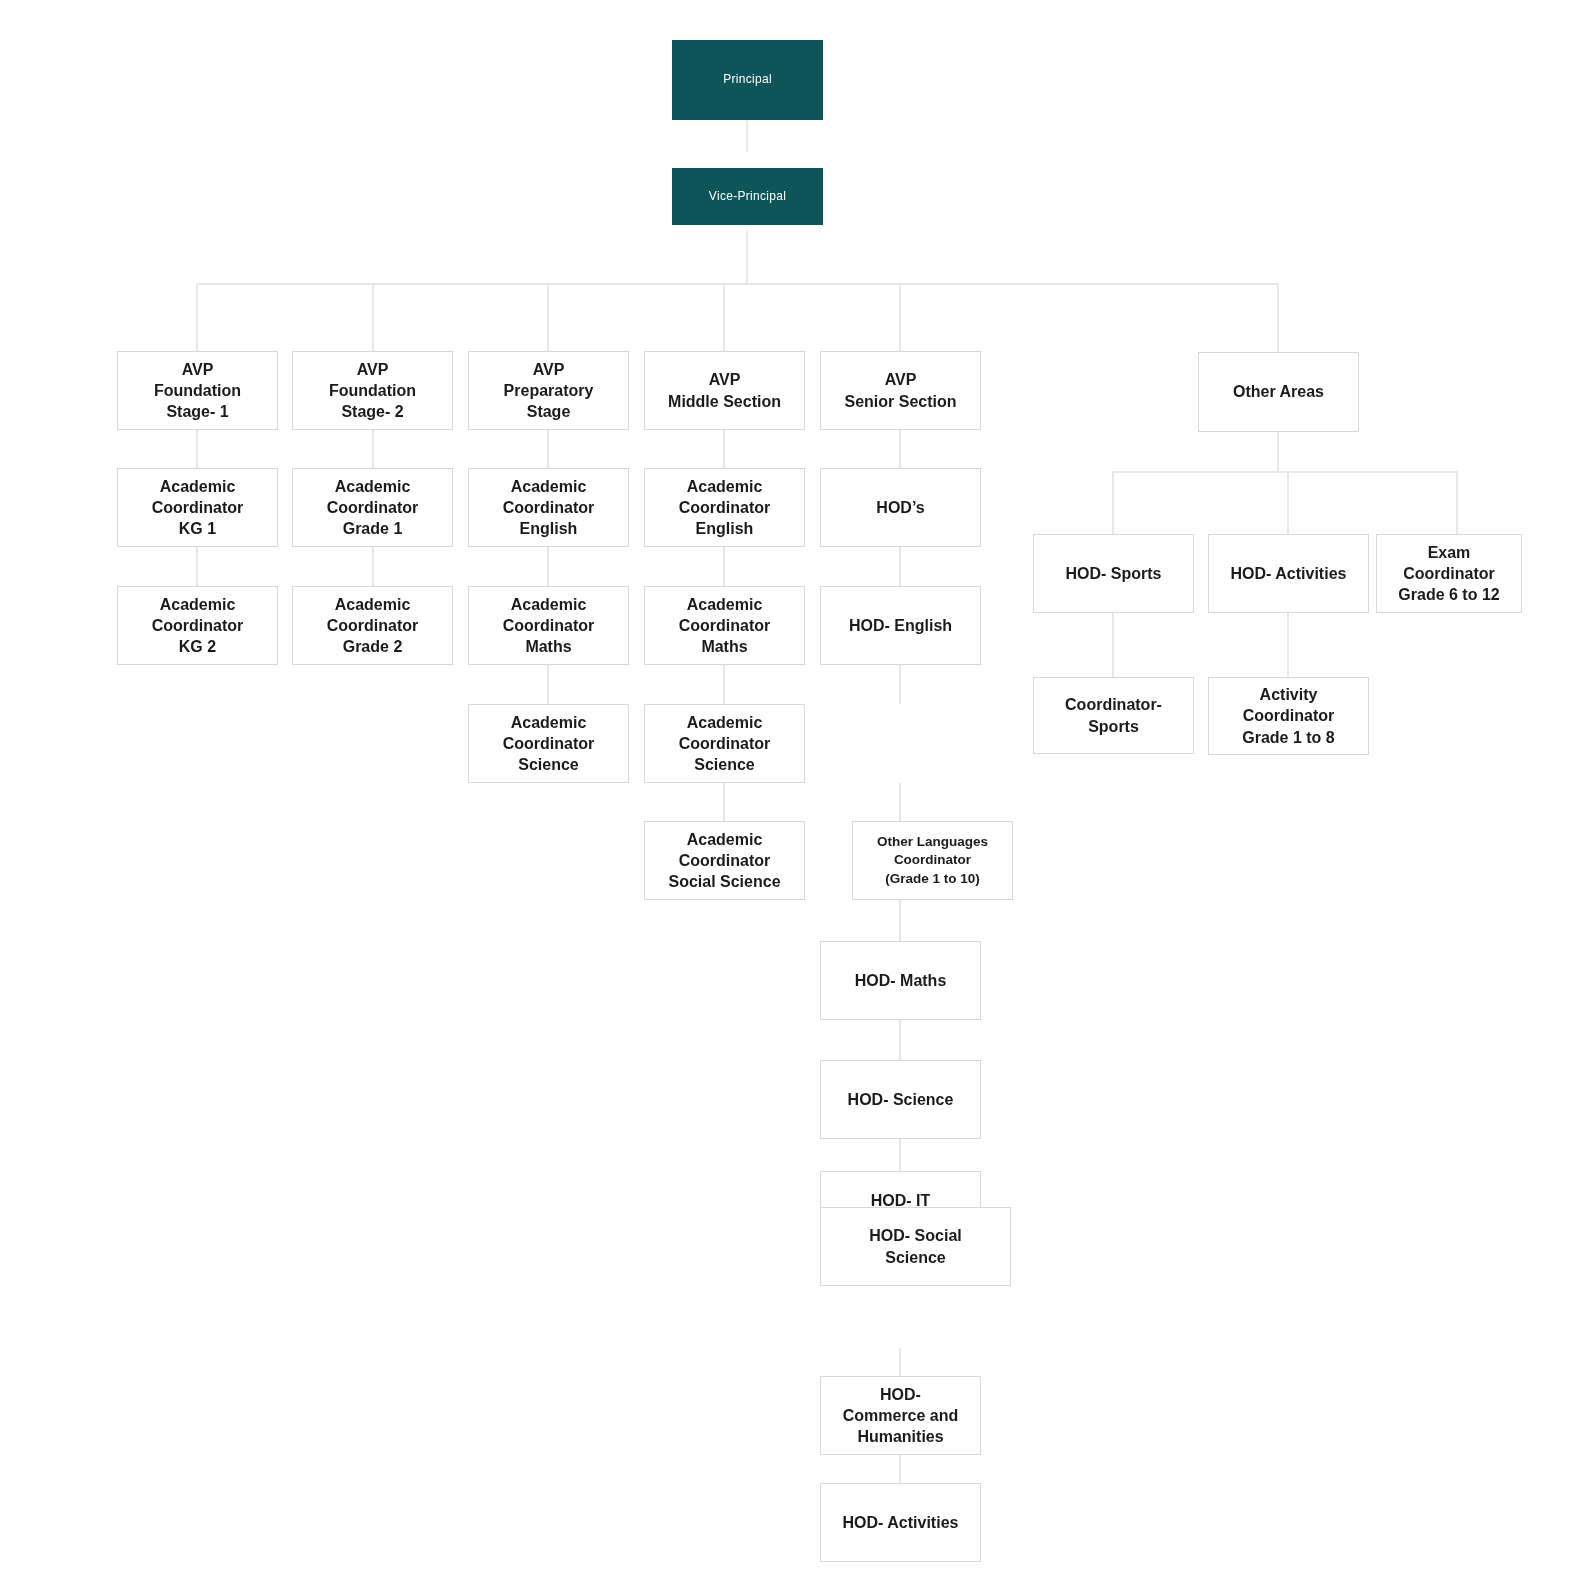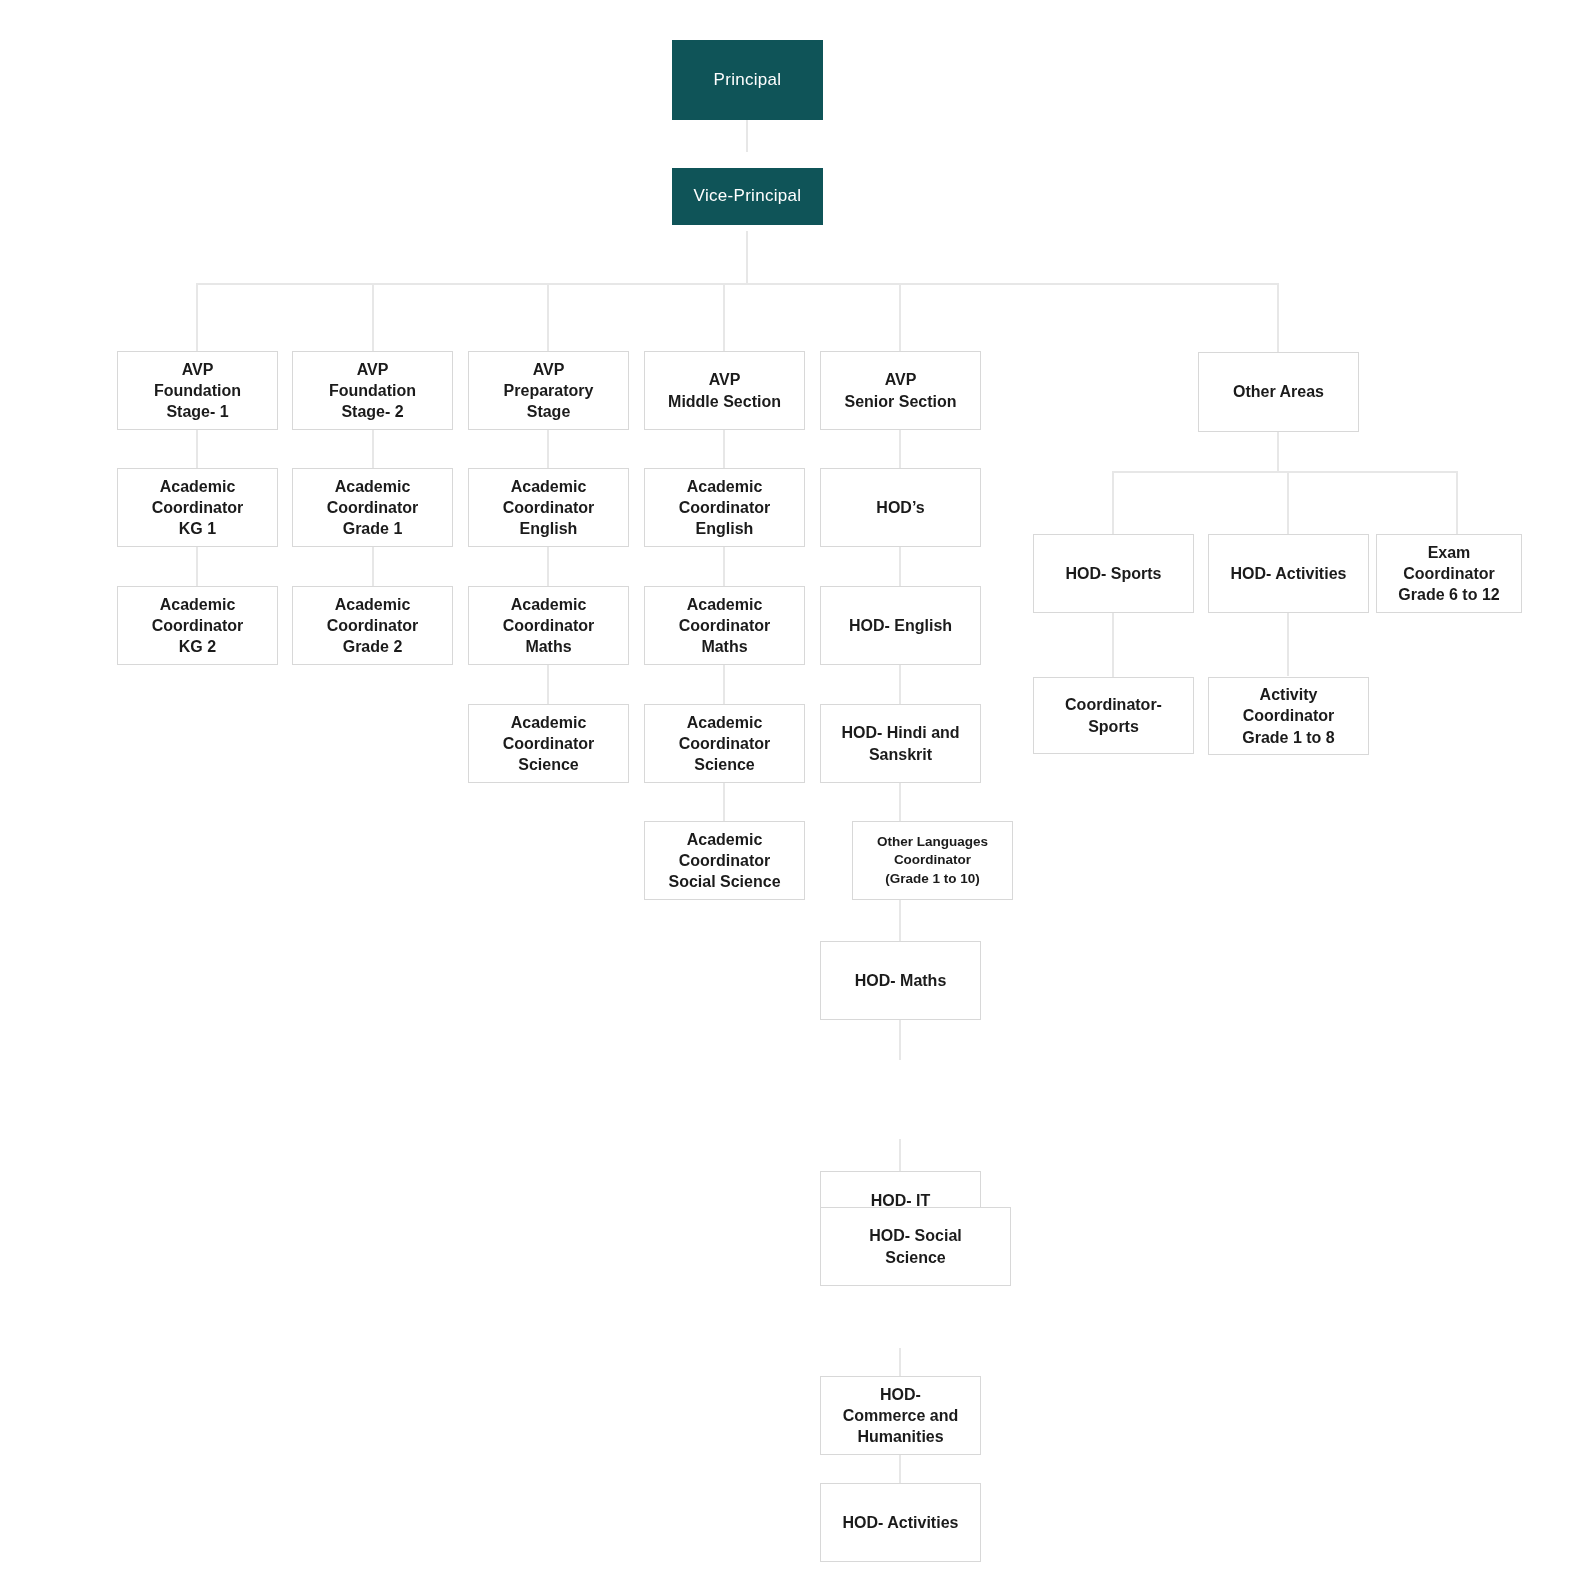--- a/index.html
+++ b/index.html
@@ -29,21 +29,21 @@
     font-weight:700;
     font-size:16px;
     line-height:1.32;
   }
   .node span{white-space:pre-line;display:block;padding:0 4px;}
   .node.teal{
     background:var(--teal);
     border:none;
     color:#ffffff;
     font-weight:400;
-    font-size:17px;
+    font-size:12px;
     letter-spacing:.3px;
   }
   .node.sm{font-size:13.5px;line-height:1.35;}
   .line{position:absolute;background:var(--line);}
   .line.v{width:1.5px;}
   .line.h{height:1.5px;}
 </style>
 </head>
 <body>
 
@@ -178,31 +178,30 @@
   <div class="node" style="left:820px;top:351px;width:161px;height:79px">
     <span>AVP
 Senior Section</span>
   </div>
   <div class="node" style="left:820px;top:468px;width:161px;height:79px">
     <span>HOD’s</span>
   </div>
   <div class="node" style="left:820px;top:586px;width:161px;height:79px">
     <span>HOD- English</span>
   </div>
-  <div class="node" style="left:820px;top:704px;width:161px;height:79px">
-    <span>HOD- Hindi and
-Sanskrit</span>
-  </div>
   <div class="node sm" style="left:852px;top:821px;width:161px;height:79px">
     <span>Other Languages
 Coordinator
 (Grade 1 to 10)</span>
   </div>
   <div class="node" style="left:820px;top:941px;width:161px;height:79px">
     <span>HOD- Maths</span>
+  </div>
+  <div class="node" style="left:820px;top:1060px;width:161px;height:79px">
+    <span>HOD- Science</span>
   </div>
   <div class="node" style="left:820px;top:1171px;width:161px;height:59px">
     <span>HOD- IT</span>
   </div>
   <div class="node" style="left:820px;top:1207px;width:191px;height:79px">
     <span>HOD- Social
 Science</span>
   </div>
   <div class="node" style="left:820px;top:1376px;width:161px;height:79px">
     <span>HOD-

